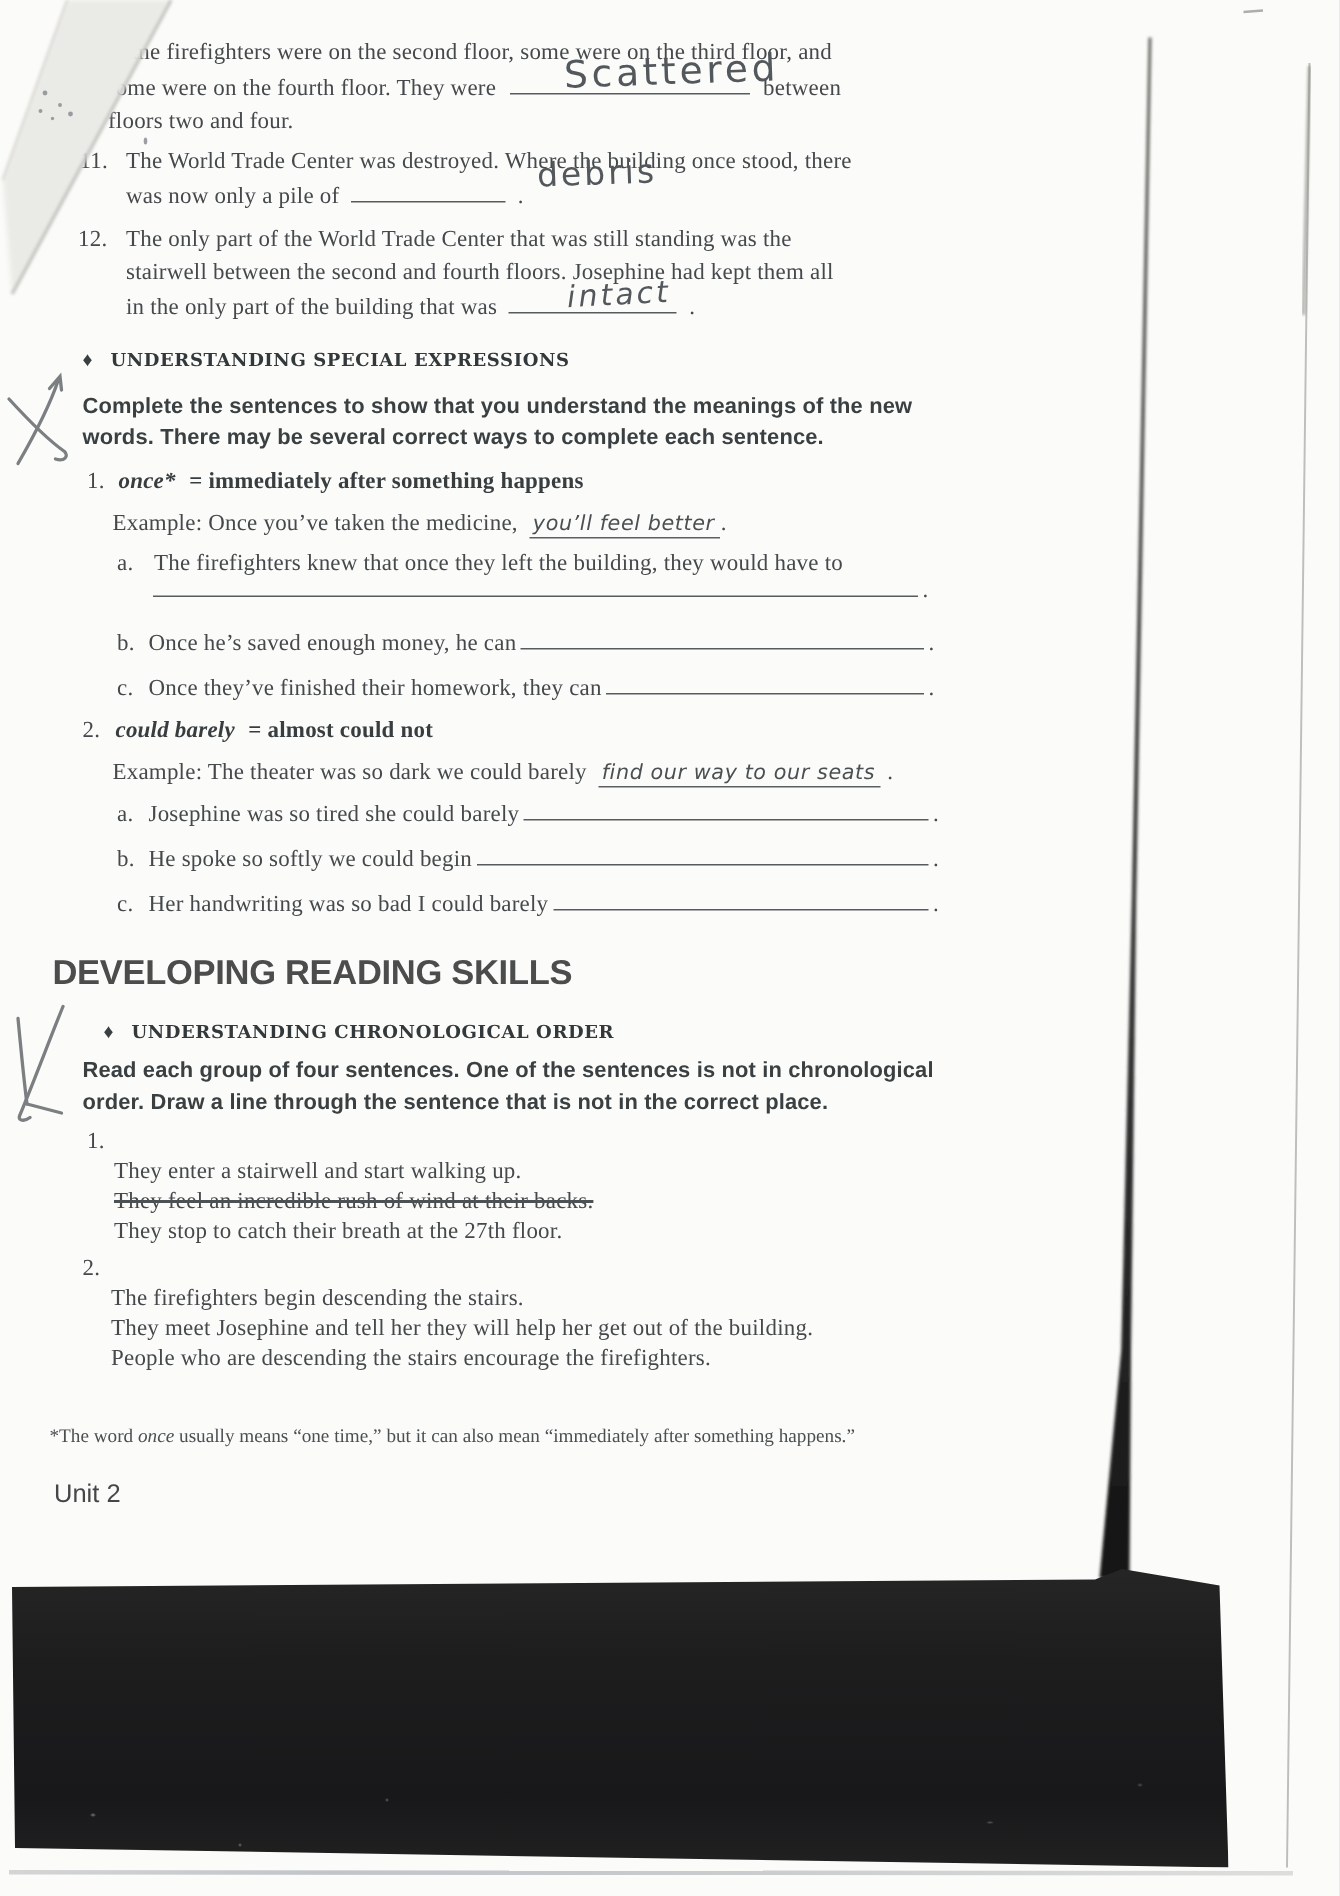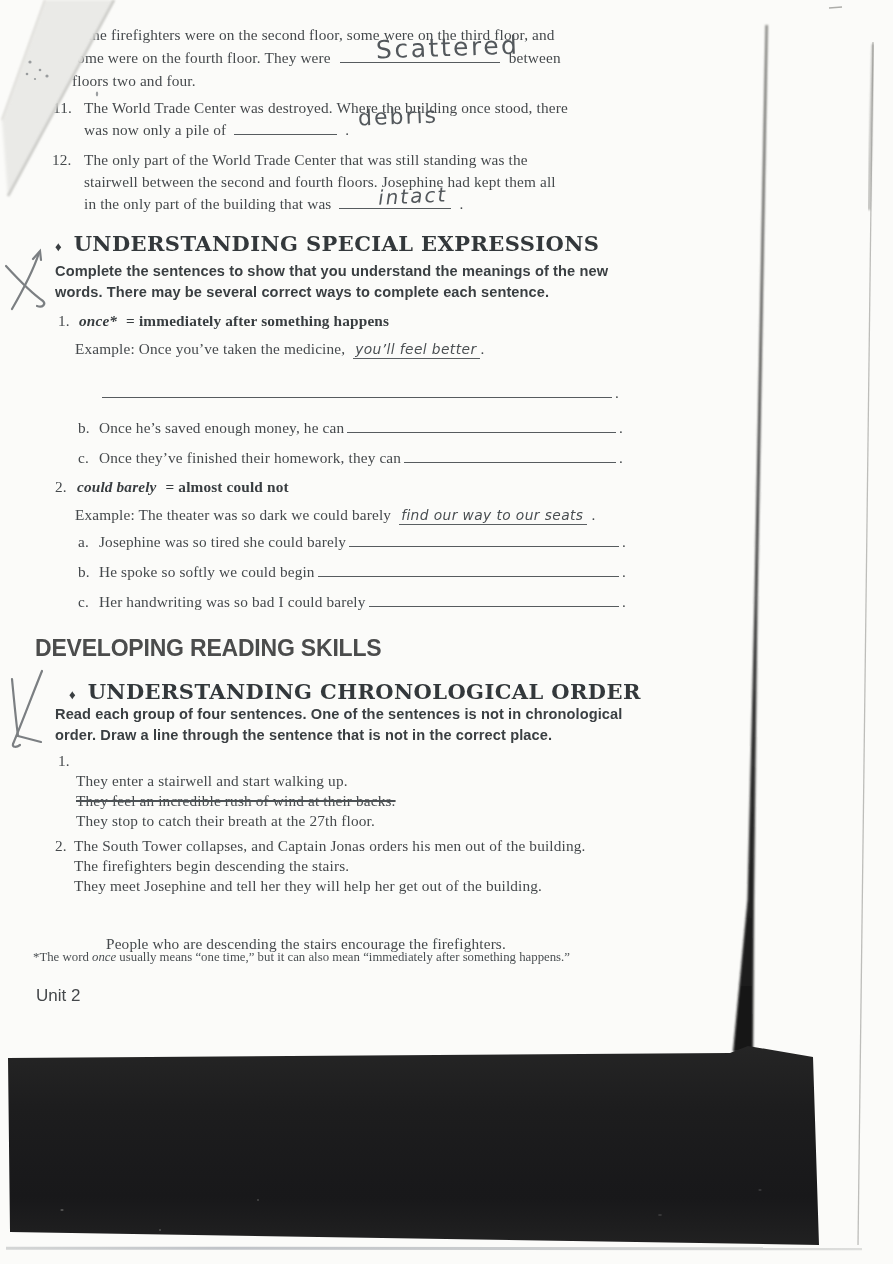--- a/index.html
+++ b/index.html
@@ -2,21 +2,21 @@
 <html><head>
 <meta charset="utf-8">
 <style>
   html,body{margin:0;padding:0;background:#dededd;}
   #page{position:relative;width:893px;height:1264px;margin:0 auto;background:#fbfbf9;overflow:hidden;
         font-family:"Liberation Serif","DejaVu Serif",serif;color:#45494c;}
   .abs{position:absolute;white-space:nowrap;}
   .serif{font-family:"Liberation Serif","DejaVu Serif",serif;font-size:15.3px;color:#45494c;letter-spacing:.15px;}
   .num{display:inline-block;}
   .boldsans{font-family:"Liberation Sans","DejaVu Sans",sans-serif;font-weight:bold;font-size:14.6px;color:#3a3f42;letter-spacing:.1px;}
-  .secthead{font-family:"DejaVu Serif",serif;font-weight:bold;font-size:21px;color:#33383b;letter-spacing:.4px;}
+  .secthead{font-family:"DejaVu Serif",serif;font-weight:bold;font-size:12px;color:#33383b;letter-spacing:.4px;}
   .diamond{font-size:13px;color:#3a3f42;}
   .bigheading{font-family:"Liberation Sans","DejaVu Sans",sans-serif;font-weight:bold;font-size:23px;color:#4b4c4c;letter-spacing:-.2px;}
   .termbold{font-weight:bold;color:#383d40;}
   .termital{font-style:italic;font-weight:bold;color:#383d40;}
   .script{font-family:"DejaVu Sans",sans-serif;font-style:italic;font-size:13.8px;color:#4a4f52;letter-spacing:.4px;
           border-bottom:1.3px solid #5a5f62;padding:0 4px 1px 2px;}
   .blank{display:inline-block;border-bottom:1.4px solid #565b5e;height:13px;vertical-align:baseline;}
   .flexline{display:flex;align-items:baseline;}
   .fillrule{flex:1;border-bottom:1.4px solid #565b5e;height:13px;margin:0 3px;}
   .struck{text-decoration:line-through;text-decoration-thickness:1.8px;text-decoration-color:#4c5154;}
@@ -79,20 +79,24 @@
 
   <div class="abs serif" style="left:58px;top:312px;">
     <span class="num" style="width:17px;">1.</span>
     <span class="termital">once*</span>
     <span class="termbold" style="margin-left:5px;">= immediately after something happens</span>
   </div>
   <div class="abs serif" style="left:75px;top:340px;">
     <span>Example: Once you’ve taken the medicine,</span>
     <span class="script" style="margin-left:4px;">you’ll feel better</span><span>.</span>
   </div>
+  <div class="abs serif" style="left:78px;top:367px;">
+    <span class="num" style="width:21px;">a.</span>
+    <span>The firefighters knew that once they left the building, they would have to</span>
+  </div>
   <div class="abs serif flexline" style="left:99px;top:384px;width:520px;">
     <span class="fillrule"></span>
     <span>.</span>
   </div>
   <div class="abs serif flexline" style="left:78px;top:419px;width:545px;">
     <span class="num" style="width:21px;flex:none;">b.</span>
     <span>Once he’s saved enough money, he can</span>
     <span class="fillrule"></span>
     <span>.</span>
   </div>
@@ -140,24 +144,23 @@
   </div>
   <div class="abs boldsans" style="left:55px;top:706px;">Read each group of four sentences. One of the sentences is not in chronological</div>
   <div class="abs boldsans" style="left:55px;top:727px;text-align:right;">order. Draw a line through the sentence that is not in the correct place.</div>
 
   <div class="abs serif" style="left:58px;top:752px;">1.</div>
   <div class="abs serif" style="left:76px;top:772px;">They enter a stairwell and start walking up.</div>
   <div class="abs serif struck" style="left:76px;top:792px;">They feel an incredible rush of wind at their backs.</div>
   <div class="abs serif" style="left:76px;top:812px;">They stop to catch their breath at the 27th floor.</div>
 
   <div class="abs serif" style="left:55px;top:837px;">2.</div>
-  <div class="abs serif" style="left:74px;top:837px;">The South Tower collapses, and Captain Jonas orders his men out of the building.</div>
   <div class="abs serif" style="left:74px;top:857px;">The firefighters begin descending the stairs.</div>
   <div class="abs serif" style="left:74px;top:877px;">They meet Josephine and tell her they will help her get out of the building.</div>
-  <div class="abs serif" style="left:74px;top:935px;margin-left:32px;">People who are descending the stairs encourage the firefighters.</div>
+  <div class="abs serif" style="left:74px;top:897px;">People who are descending the stairs encourage the firefighters.</div>
 
   <div class="abs footnote" style="left:33px;top:950px;">
     <span>*The word </span><span style="font-style:italic;">once</span><span> usually means “one time,” but it can also mean “immediately after something happens.”</span>
   </div>
   <div class="abs unit" style="left:36px;top:986px;">Unit 2</div>
 
   <svg class="overlay" width="893" height="1264" viewBox="0 0 893 1264">
     <defs>
       <linearGradient id="streakgrad" x1="0" y1="0" x2="0" y2="1">
         <stop offset="0" stop-color="#777773"></stop>

